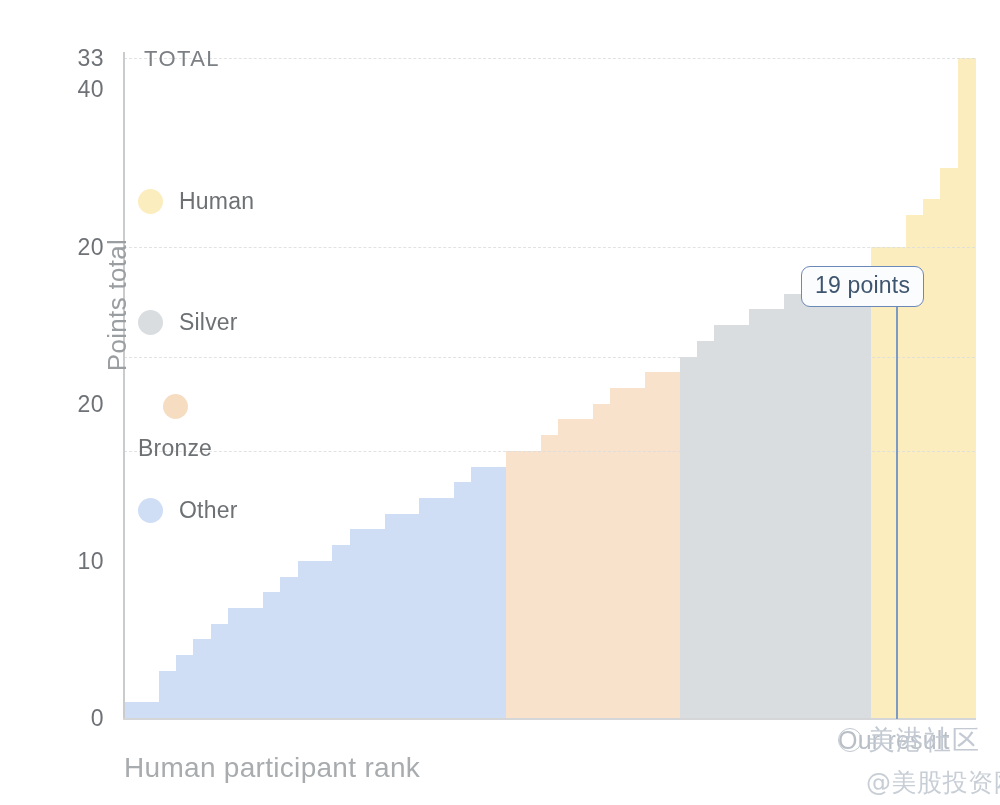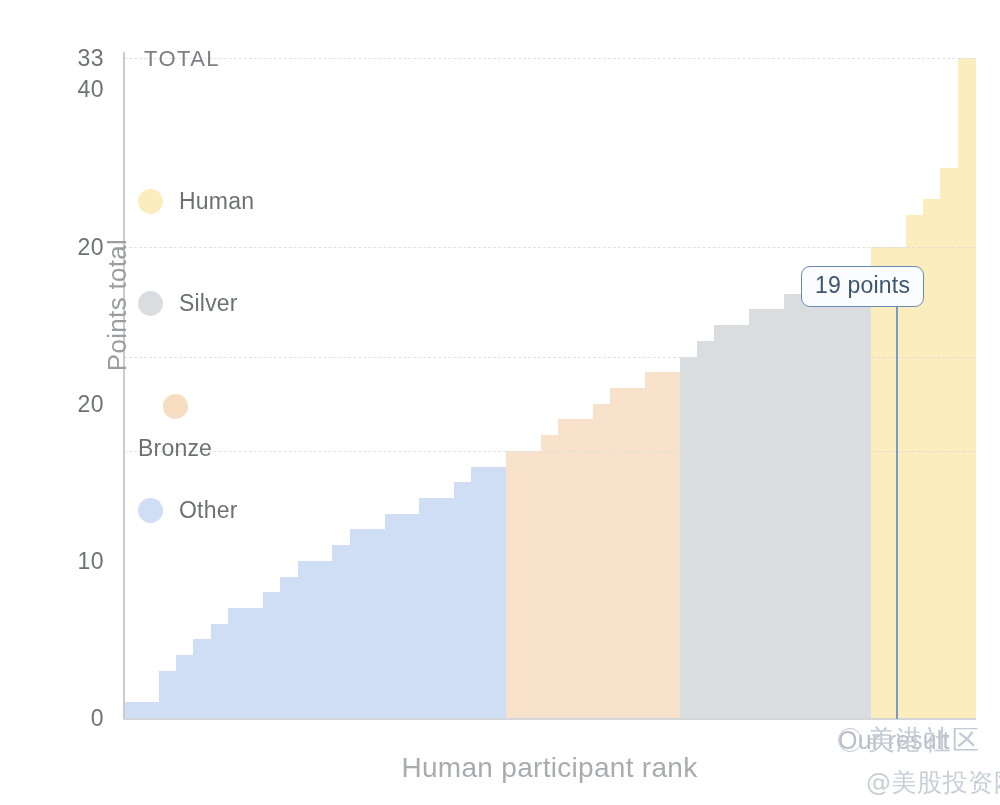--- a/index.html
+++ b/index.html
@@ -90,21 +90,20 @@
     letter-spacing: .3px;
     white-space: nowrap;
   }
 
   
   #xlabel {
     position: absolute;
     left: 124px;
     top: 752px;
     width: 851px;
-    text-align: center;
     font-size: 28px;
     color: #a8acaf;
     letter-spacing: .3px;
   }
 
   
   #total-tag {
     position: absolute;
     left: 144px;
     top: 46px;
@@ -291,21 +290,21 @@
   <div id="ylabel">Points total</div>
   <div id="xlabel">Human participant rank</div>
 
   <div id="total-tag">TOTAL</div>
 
   <div id="legend">
       <div class="legend-row" style="top: 188px;">
         <span class="legend-dot" style="background: rgb(251, 237, 190);"></span>
         <span class="legend-text">Human</span>
       </div>
-      <div class="legend-row" style="top: 290px;">
+      <div class="legend-row" style="top: 309px;">
         <span class="legend-dot" style="background: rgb(218, 221, 224);"></span>
         <span class="legend-text">Silver</span>
       </div>
       <div class="legend-row" style="top: 394px; flex-direction: column;">
         <span class="legend-dot" style="background: rgb(246, 221, 194);"></span>
         <span class="legend-text">Bronze</span>
       </div>
       <div class="legend-row" style="top: 497px;">
         <span class="legend-dot" style="background: rgb(207, 221, 245);"></span>
         <span class="legend-text">Other</span>

